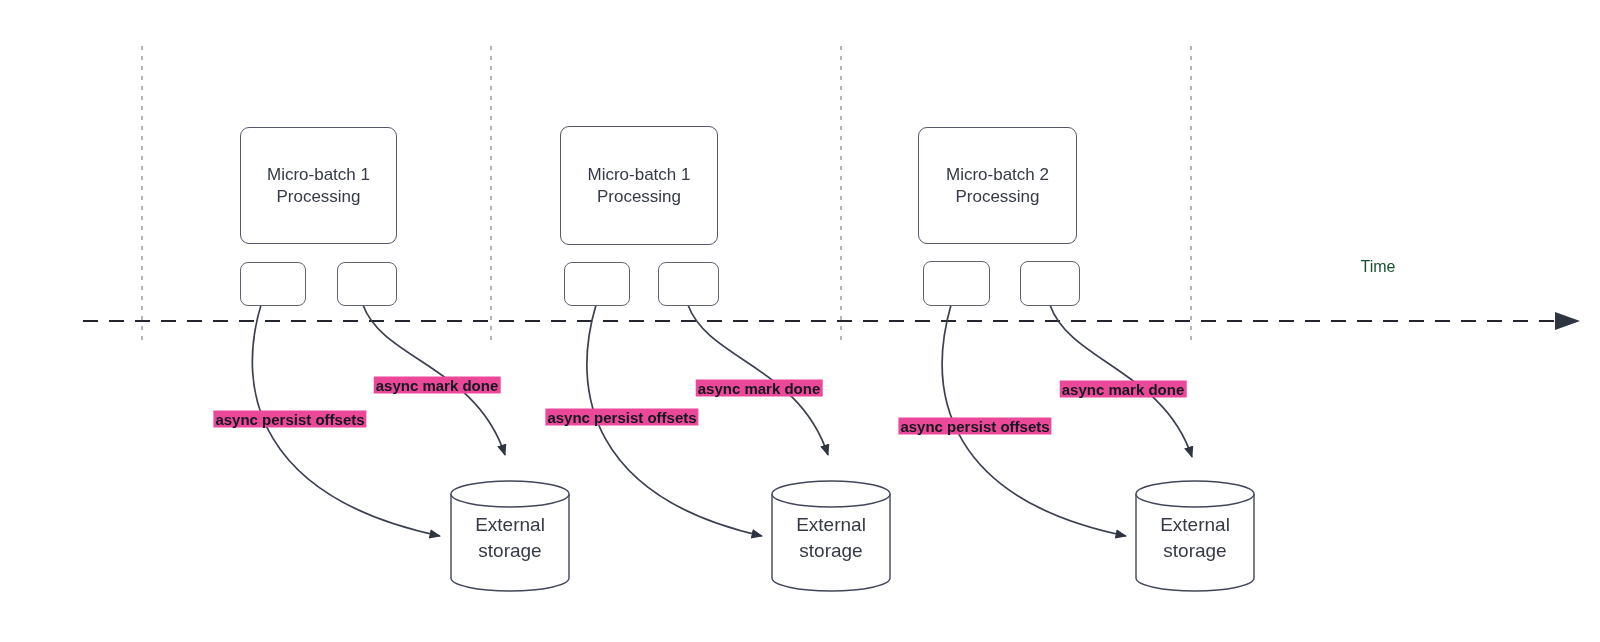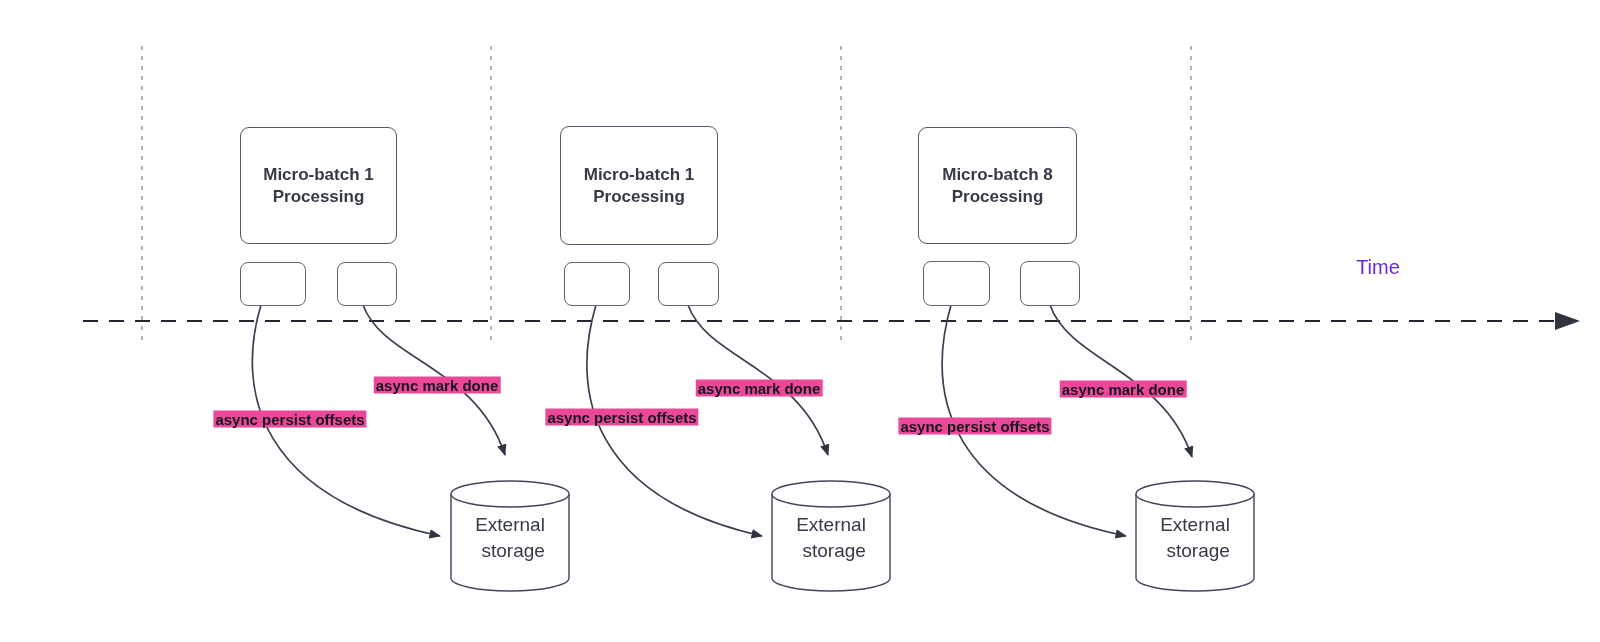--- a/index.html
+++ b/index.html
@@ -13,47 +13,46 @@
   .layer{position:absolute;left:0;top:0;}
   .process-box{
     position:absolute;
     border:1.4px solid #55586a;
     border-radius:9px;
     background:#ffffff;
     display:flex;align-items:center;justify-content:center;
     text-align:center;
     font-size:17px;line-height:22px;color:#353a46;
     white-space:pre-line;
-    font-weight:bold;
   }
   .task-box{
     position:absolute;
     border:1.3px solid #60626f;
     border-radius:8px;
     background:#ffffff;
   }
   .edge-label{
     position:absolute;
     transform:translate(-50%,-50%);
     font-size:15px;font-weight:bold;color:#14171f;
     white-space:nowrap;
     background:#ec4899;
     padding:0 2px;
   }
   .storage-label{
     position:absolute;
     transform:translate(-50%,-50%);
-    text-align:right;
+    text-align:center;
     font-size:19px;line-height:26px;color:#353a46;
     white-space:pre-line;
   }
   .time-label{
     position:absolute;
     transform:translate(-50%,-50%);
-    font-size:20px;color:#6d28d9;
+    font-size:16px;color:#14532d;
     white-space:nowrap;
   }
 </style>
 </head>
 <body>
 
 <div class="canvas">
 
   <svg class="layer" width="1600" height="642" viewBox="0 0 1600 642">
     <defs>
@@ -109,21 +108,21 @@
 Processing</span>
   </div>
   <div class="task-box" style="left:564px;top:262px;width:64px;height:42px;"></div>
   <div class="task-box" style="left:658px;top:262px;width:59px;height:42px;"></div>
   <div class="edge-label" style="left:622px;top:417px;">async persist offsets</div>
   <div class="edge-label" style="left:759px;top:388px;">async mark done</div>
   <div class="storage-label" style="left:831px;top:538px;">External
 storage</div>
 
   <div class="process-box" style="left:918px;top:127px;width:157px;height:115px;">
-    <span>Micro-batch 8
+    <span>Micro-batch 2
 Processing</span>
   </div>
   <div class="task-box" style="left:923px;top:261px;width:65px;height:43px;"></div>
   <div class="task-box" style="left:1020px;top:261px;width:58px;height:43px;"></div>
   <div class="edge-label" style="left:975px;top:426px;">async persist offsets</div>
   <div class="edge-label" style="left:1123px;top:389px;">async mark done</div>
   <div class="storage-label" style="left:1195px;top:538px;">External
 storage</div>
 
   <div class="time-label" style="left:1378px;top:267px;">Time</div>

